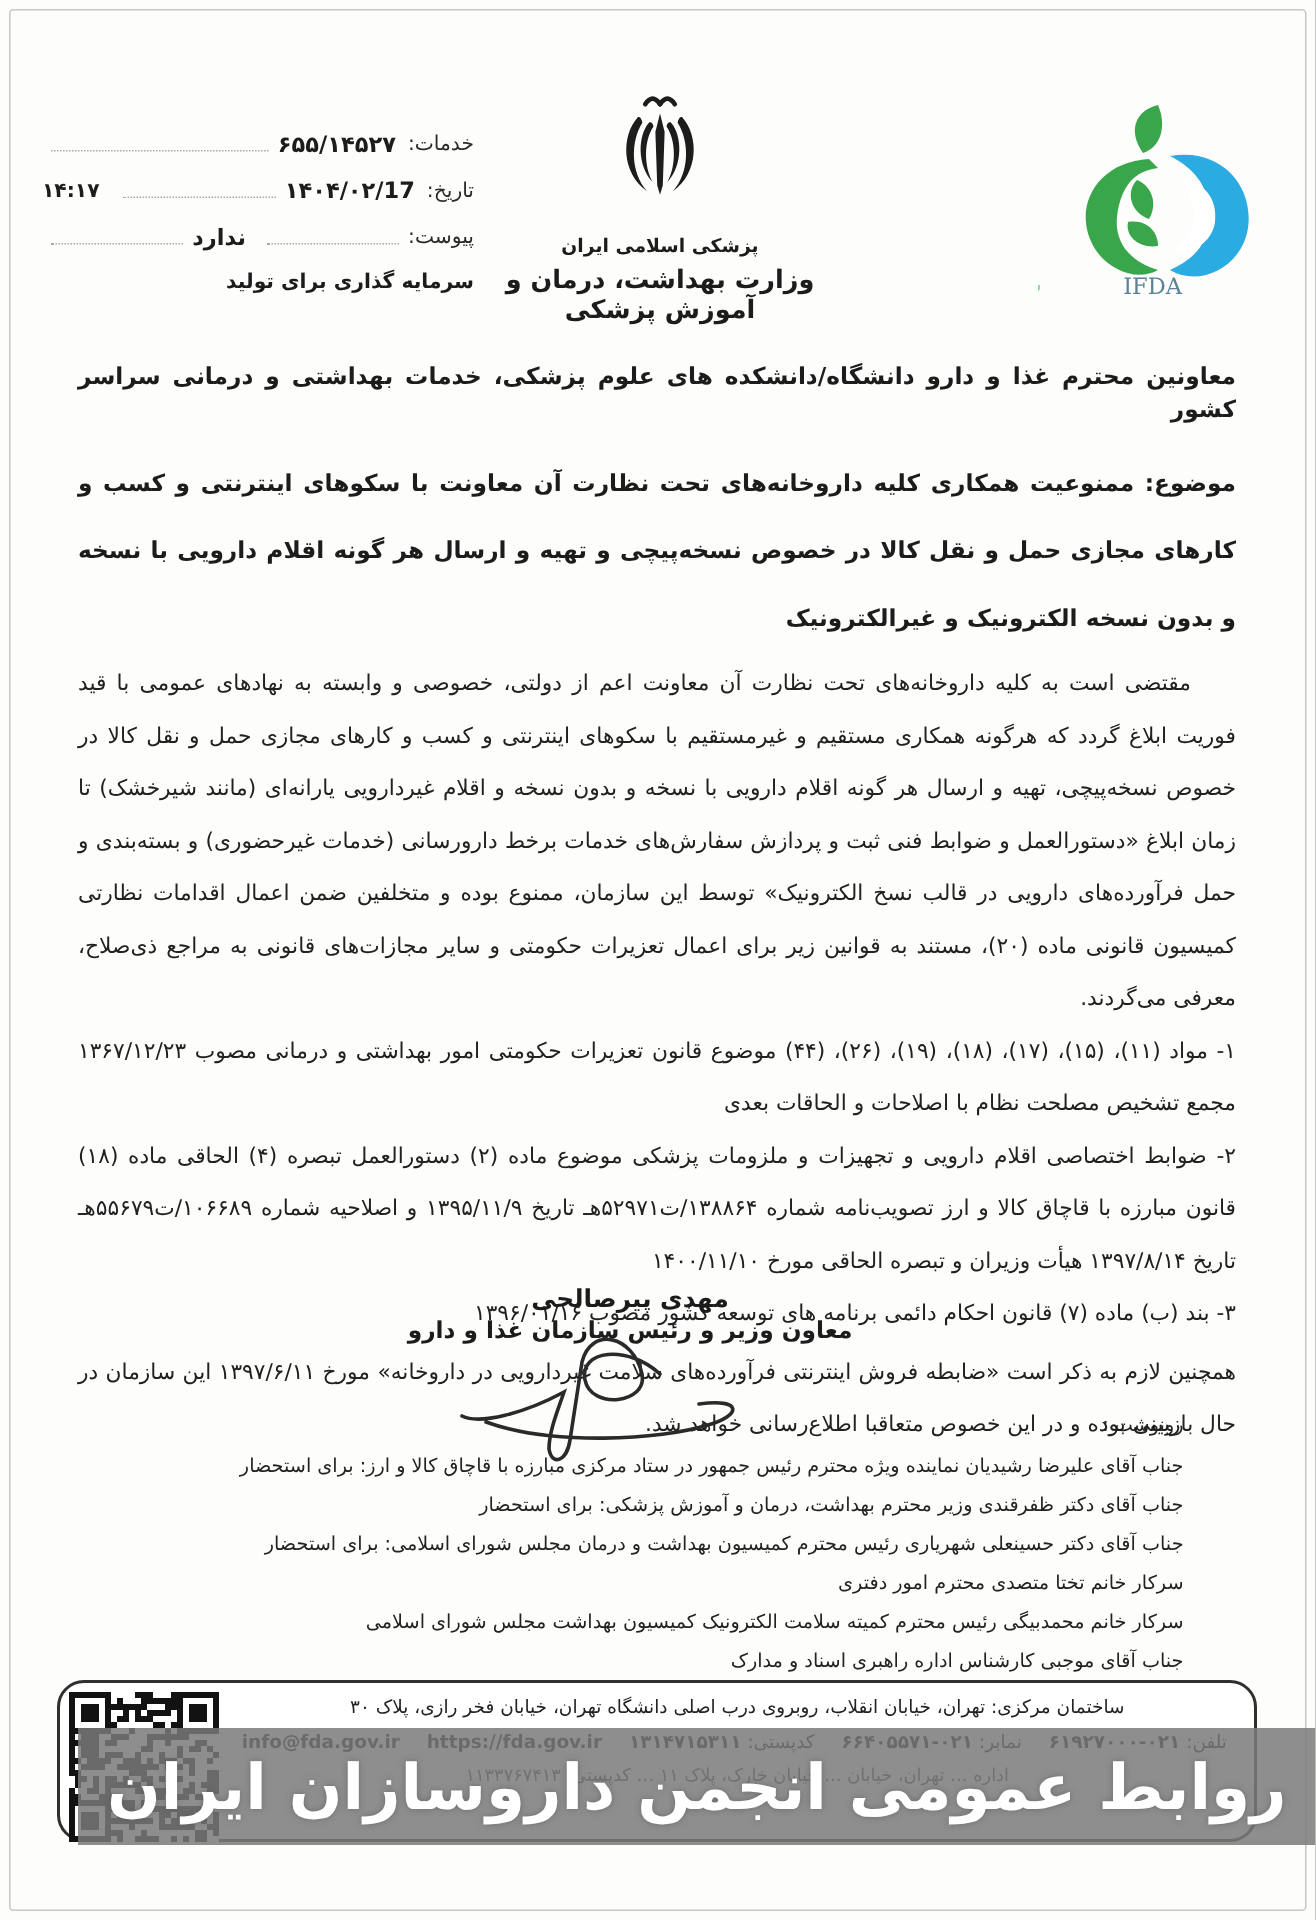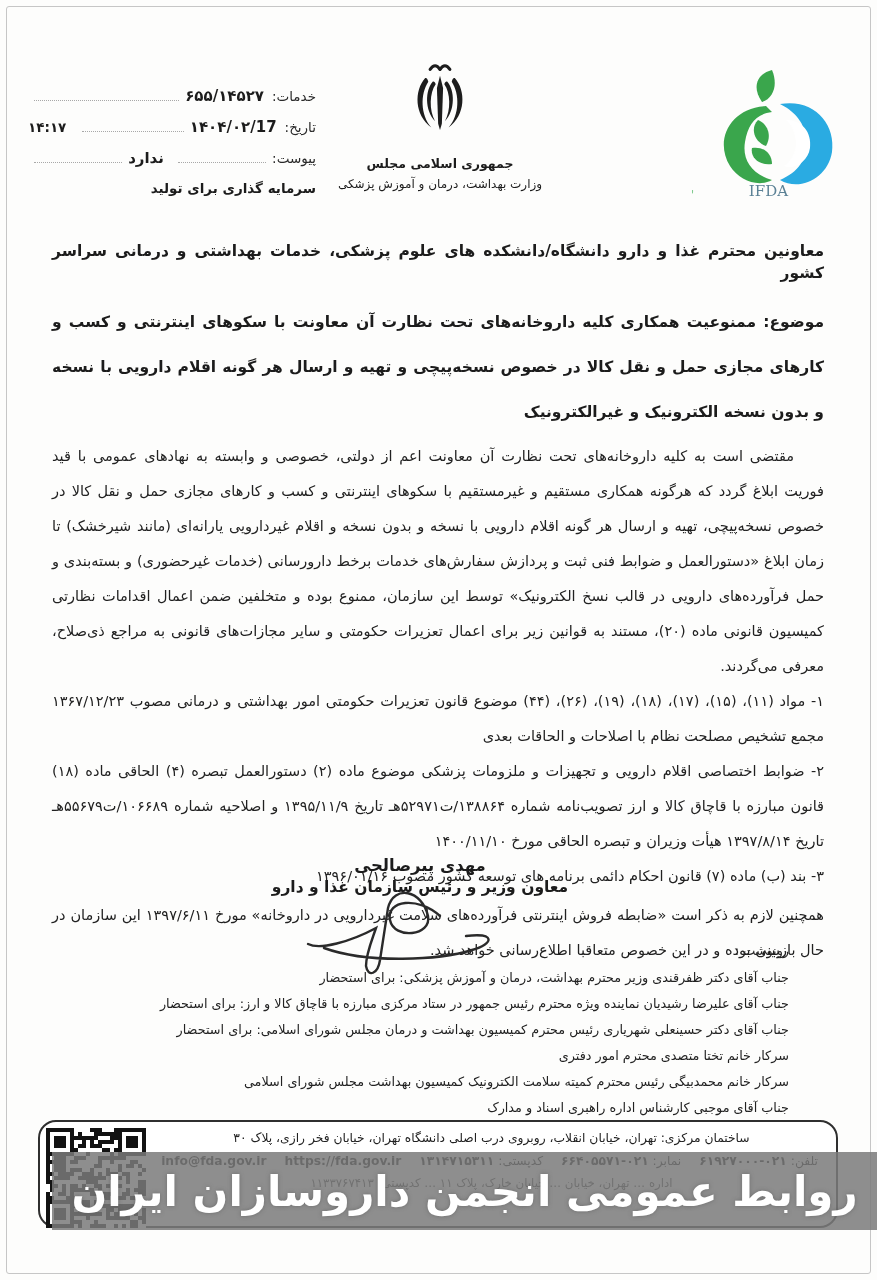--- a/index.html
+++ b/index.html
@@ -13,21 +13,21 @@
   .meta-label{color:#2a2a2a;white-space:nowrap;}
   .meta-value{font-weight:700;font-size:15px;margin-right:8px;white-space:nowrap;}
   .meta-dots{flex:1;border-bottom:1px dotted #a8a8a8;margin:0 6px;transform:translateY(5px);min-width:10px;}
   .meta-time{font-weight:700;font-size:13.5px;margin-right:10px;}
   .meta-slogan{font-weight:800;font-size:13.5px;margin-top:7px;letter-spacing:0;}
 
   
   .emblem{position:absolute;left:325px;top:56px;width:230px;text-align:center;}
   .emblem svg{display:block;margin:0 auto;}
   .emblem-country{font-size:12.5px;font-weight:700;margin-top:4px;}
-  .emblem-ministry{font-size:12px;font-weight:400;margin-top:6px;}
+  .emblem-ministry{font-size:17px;font-weight:700;margin-top:6px;}
 
   
   .ifda{position:absolute;left:692px;top:68px;width:154px;height:140px;}
 
   
   .letter{position:absolute;left:52px;top:240px;width:772px;direction:rtl;text-align:justify;}
   .addressee{font-weight:800;font-size:15.5px;line-height:22px;margin:0 0 16px 0;}
   .subject{font-weight:800;font-size:15.5px;line-height:45px;margin:0;}
   .salutation{font-weight:700;font-size:15px;line-height:26px;margin:6px 0 0 0;}
   .para{font-size:14.5px;line-height:35px;margin:4px 0 0 0;color:#212121;}
@@ -100,21 +100,21 @@
         <path d="M60,14 q8,-12 16,0"></path>
       </g>
       <g fill="#1d1d1d">
         <path d="M60,24 L65,44 L63,102 L60,112 L57,102 L55,44 Z"></path>
         <path d="M48,34 C36,48 35,80 52,98 C42,80 43,52 53,38 C52,34 50,33 48,34 Z"></path>
         <path d="M72,34 C84,48 85,80 68,98 C78,80 77,52 67,38 C68,34 70,33 72,34 Z"></path>
         <path d="M36,28 C18,48 18,88 46,108 C28,88 28,54 41,34 C40,29 38,27 36,28 Z"></path>
         <path d="M84,28 C102,48 102,88 74,108 C92,88 92,54 79,34 C80,29 82,27 84,28 Z"></path>
       </g>
     </svg>
-    <div class="emblem-country">جمهوری اسلامی مجلس</div>
+    <div class="emblem-country">پزشکی اسلامی ایران</div>
     <div class="emblem-ministry">وزارت بهداشت، درمان و آموزش پزشکی</div>
   </div>
 
   <div class="ifda">
     <svg width="154" height="140" viewBox="0 0 154 140">
 
       <path d="M70,34 C60,20 64,6 80,2 C86,16 82,30 70,34 Z" fill="#3aa64c"></path>
 
       <path d="M74,38 C38,40 22,72 38,98 C47,112 66,120 80,112 C60,106 50,92 53,74 C56,56 64,46 80,44 Z" fill="#3aa64c"></path>
       <path d="M66,52 C76,56 80,68 74,78 C62,74 58,60 66,52 Z" fill="#3aa64c"></path>
@@ -140,22 +140,22 @@
   <div class="sig">
     <div class="sig-name">مهدی پیرصالحی</div>
     <div class="sig-title">معاون وزیر و رئیس سازمان غذا و دارو</div>
     <svg class="sig-scribble" viewBox="0 0 250 105">
       <path d="M150,38 C128,18 96,22 100,42 C104,62 142,58 138,38 C132,12 104,6 98,30 L90,82 C88,96 78,100 76,88 C76,76 82,62 86,50 C60,64 30,72 18,66 M34,70 C78,86 150,82 182,72 C204,66 206,54 176,58" fill="none" stroke="#2a2a2a" stroke-width="2.4" stroke-linecap="round"></path>
     </svg>
   </div>
 
   <div class="cc">
     <div class="cc-label">رونوشت :</div>
+    <div class="cc-item">جناب آقای علیرضا رشیدیان نماینده ویژه محترم رئیس جمهور در ستاد مرکزی مبارزه با قاچاق کالا و ارز: برای استحضار</div>
     <div class="cc-item">جناب آقای دکتر ظفرقندی وزیر محترم بهداشت، درمان و آموزش پزشکی: برای استحضار</div>
-    <div class="cc-item">جناب آقای علیرضا رشیدیان نماینده ویژه محترم رئیس جمهور در ستاد مرکزی مبارزه با قاچاق کالا و ارز: برای استحضار</div>
     <div class="cc-item">جناب آقای دکتر حسینعلی شهریاری رئیس محترم کمیسیون بهداشت و درمان مجلس شورای اسلامی: برای استحضار</div>
     <div class="cc-item">سرکار خانم تختا متصدی محترم امور دفتری</div>
     <div class="cc-item">سرکار خانم محمدبیگی رئیس محترم کمیته سلامت الکترونیک کمیسیون بهداشت  مجلس شورای اسلامی</div>
     <div class="cc-item">جناب آقای موجبی کارشناس اداره راهبری اسناد و مدارک</div>
   </div>
 
   <div class="fbox">
     <div class="f-line1">ساختمان مرکزی: تهران، خیابان انقلاب، روبروی درب اصلی دانشگاه تهران، خیابان فخر رازی، پلاک ۳۰</div>
     <div class="f-line2">
       <span>تلفن:</span>

